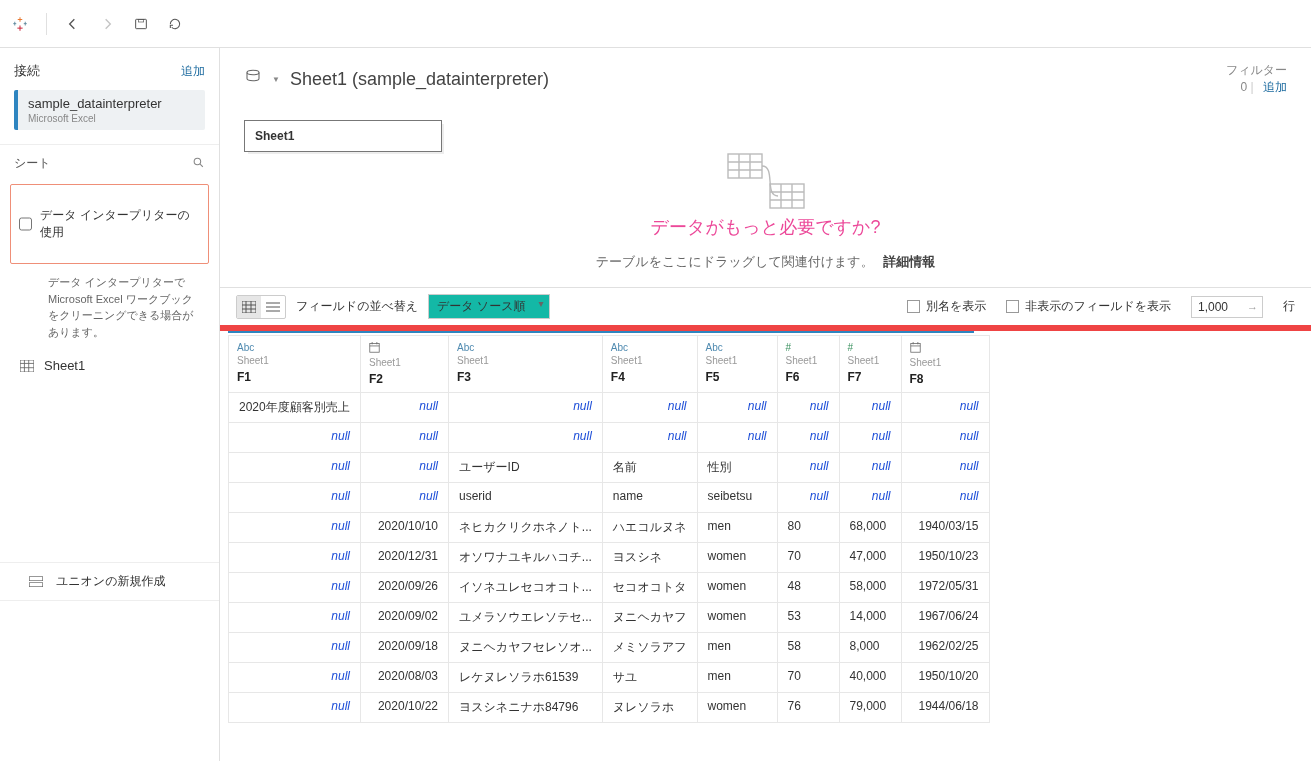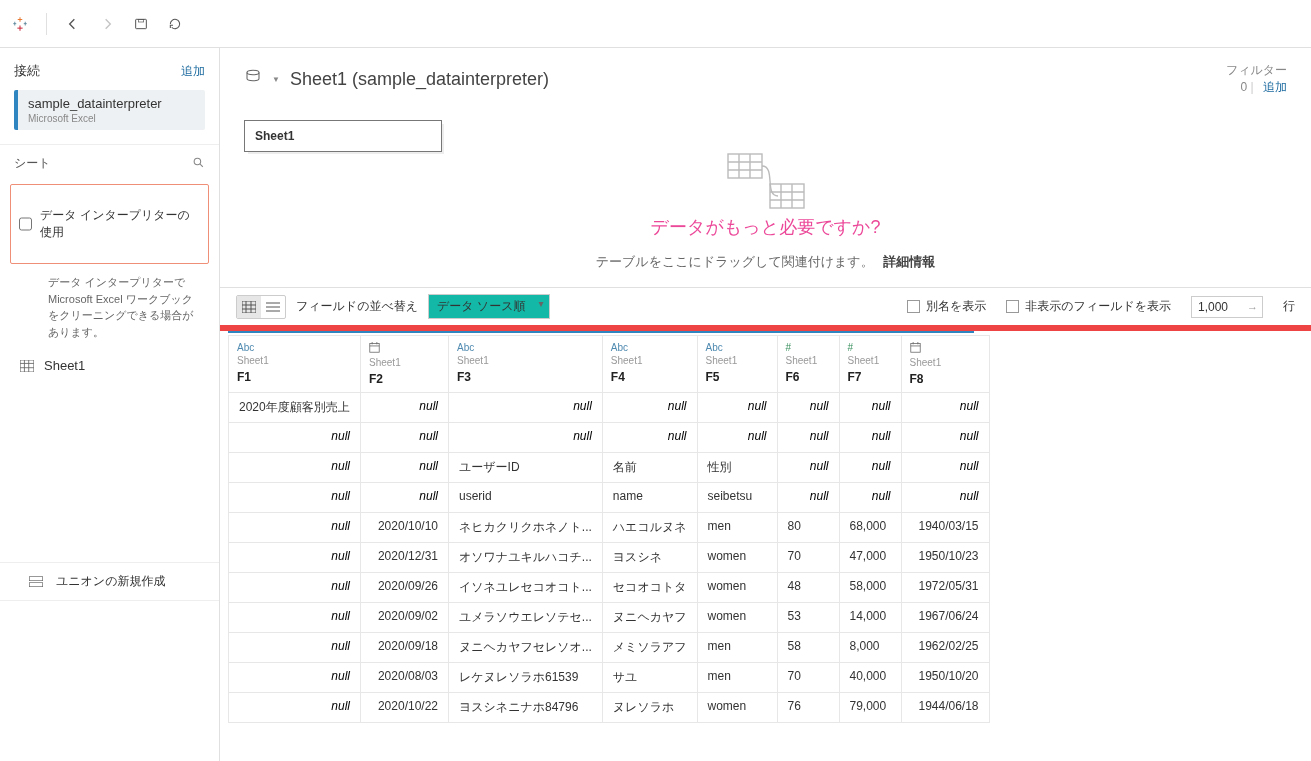--- a/index.html
+++ b/index.html
@@ -57,21 +57,21 @@
   .grid-wrap { flex:1; overflow:hidden; border-top:6px solid #ef4444; position:relative; }
   .accent-line { position:absolute; top:0; left:8px; height:2px; background:#2e85c0; }
   .grid-scroll-h { width:100%; height:100%; overflow:hidden; }
   table.data { border-collapse:collapse; margin-left:8px; margin-top:4px; }
   table.data th, table.data td { border:1px solid #e7e7e7; font-size:12px; vertical-align:top; }
   table.data th { background:#fff; font-weight:400; text-align:left; padding:6px 8px; }
   table.data th .type-icon { font-size:10px; color:#666; display:block; margin-bottom:2px; }
   table.data th .tbl-name { font-size:10px; color:#999; display:block; margin-bottom:4px; }
   table.data th .col-name { font-size:12px; font-weight:600; color:#222; }
   table.data td { padding:6px 10px; height:30px; white-space:nowrap; overflow:hidden; text-overflow:ellipsis; }
-  td.nullc { color:#000000; font-style:italic; text-align:right; }
+  td.nullc { color:#1d4ed8; font-style:italic; text-align:right; }
   td.txt-l { text-align:left; }
   td.num-r { text-align:left;margin-left:10px; }
   td.date-r { text-align:right; }
   
   .cF1 { width:132px; } .cF2{width:88px;} .cF3{width:142px;} .cF4{width:92px;} .cF5{width:80px;} .cF6{width:62px;} .cF7{width:62px;} .cF8{width:88px;}
   .icon-svg { width:16px; height:16px; }
   .search-icon { color:#888; }
 </style>
 </head>
 <body>

